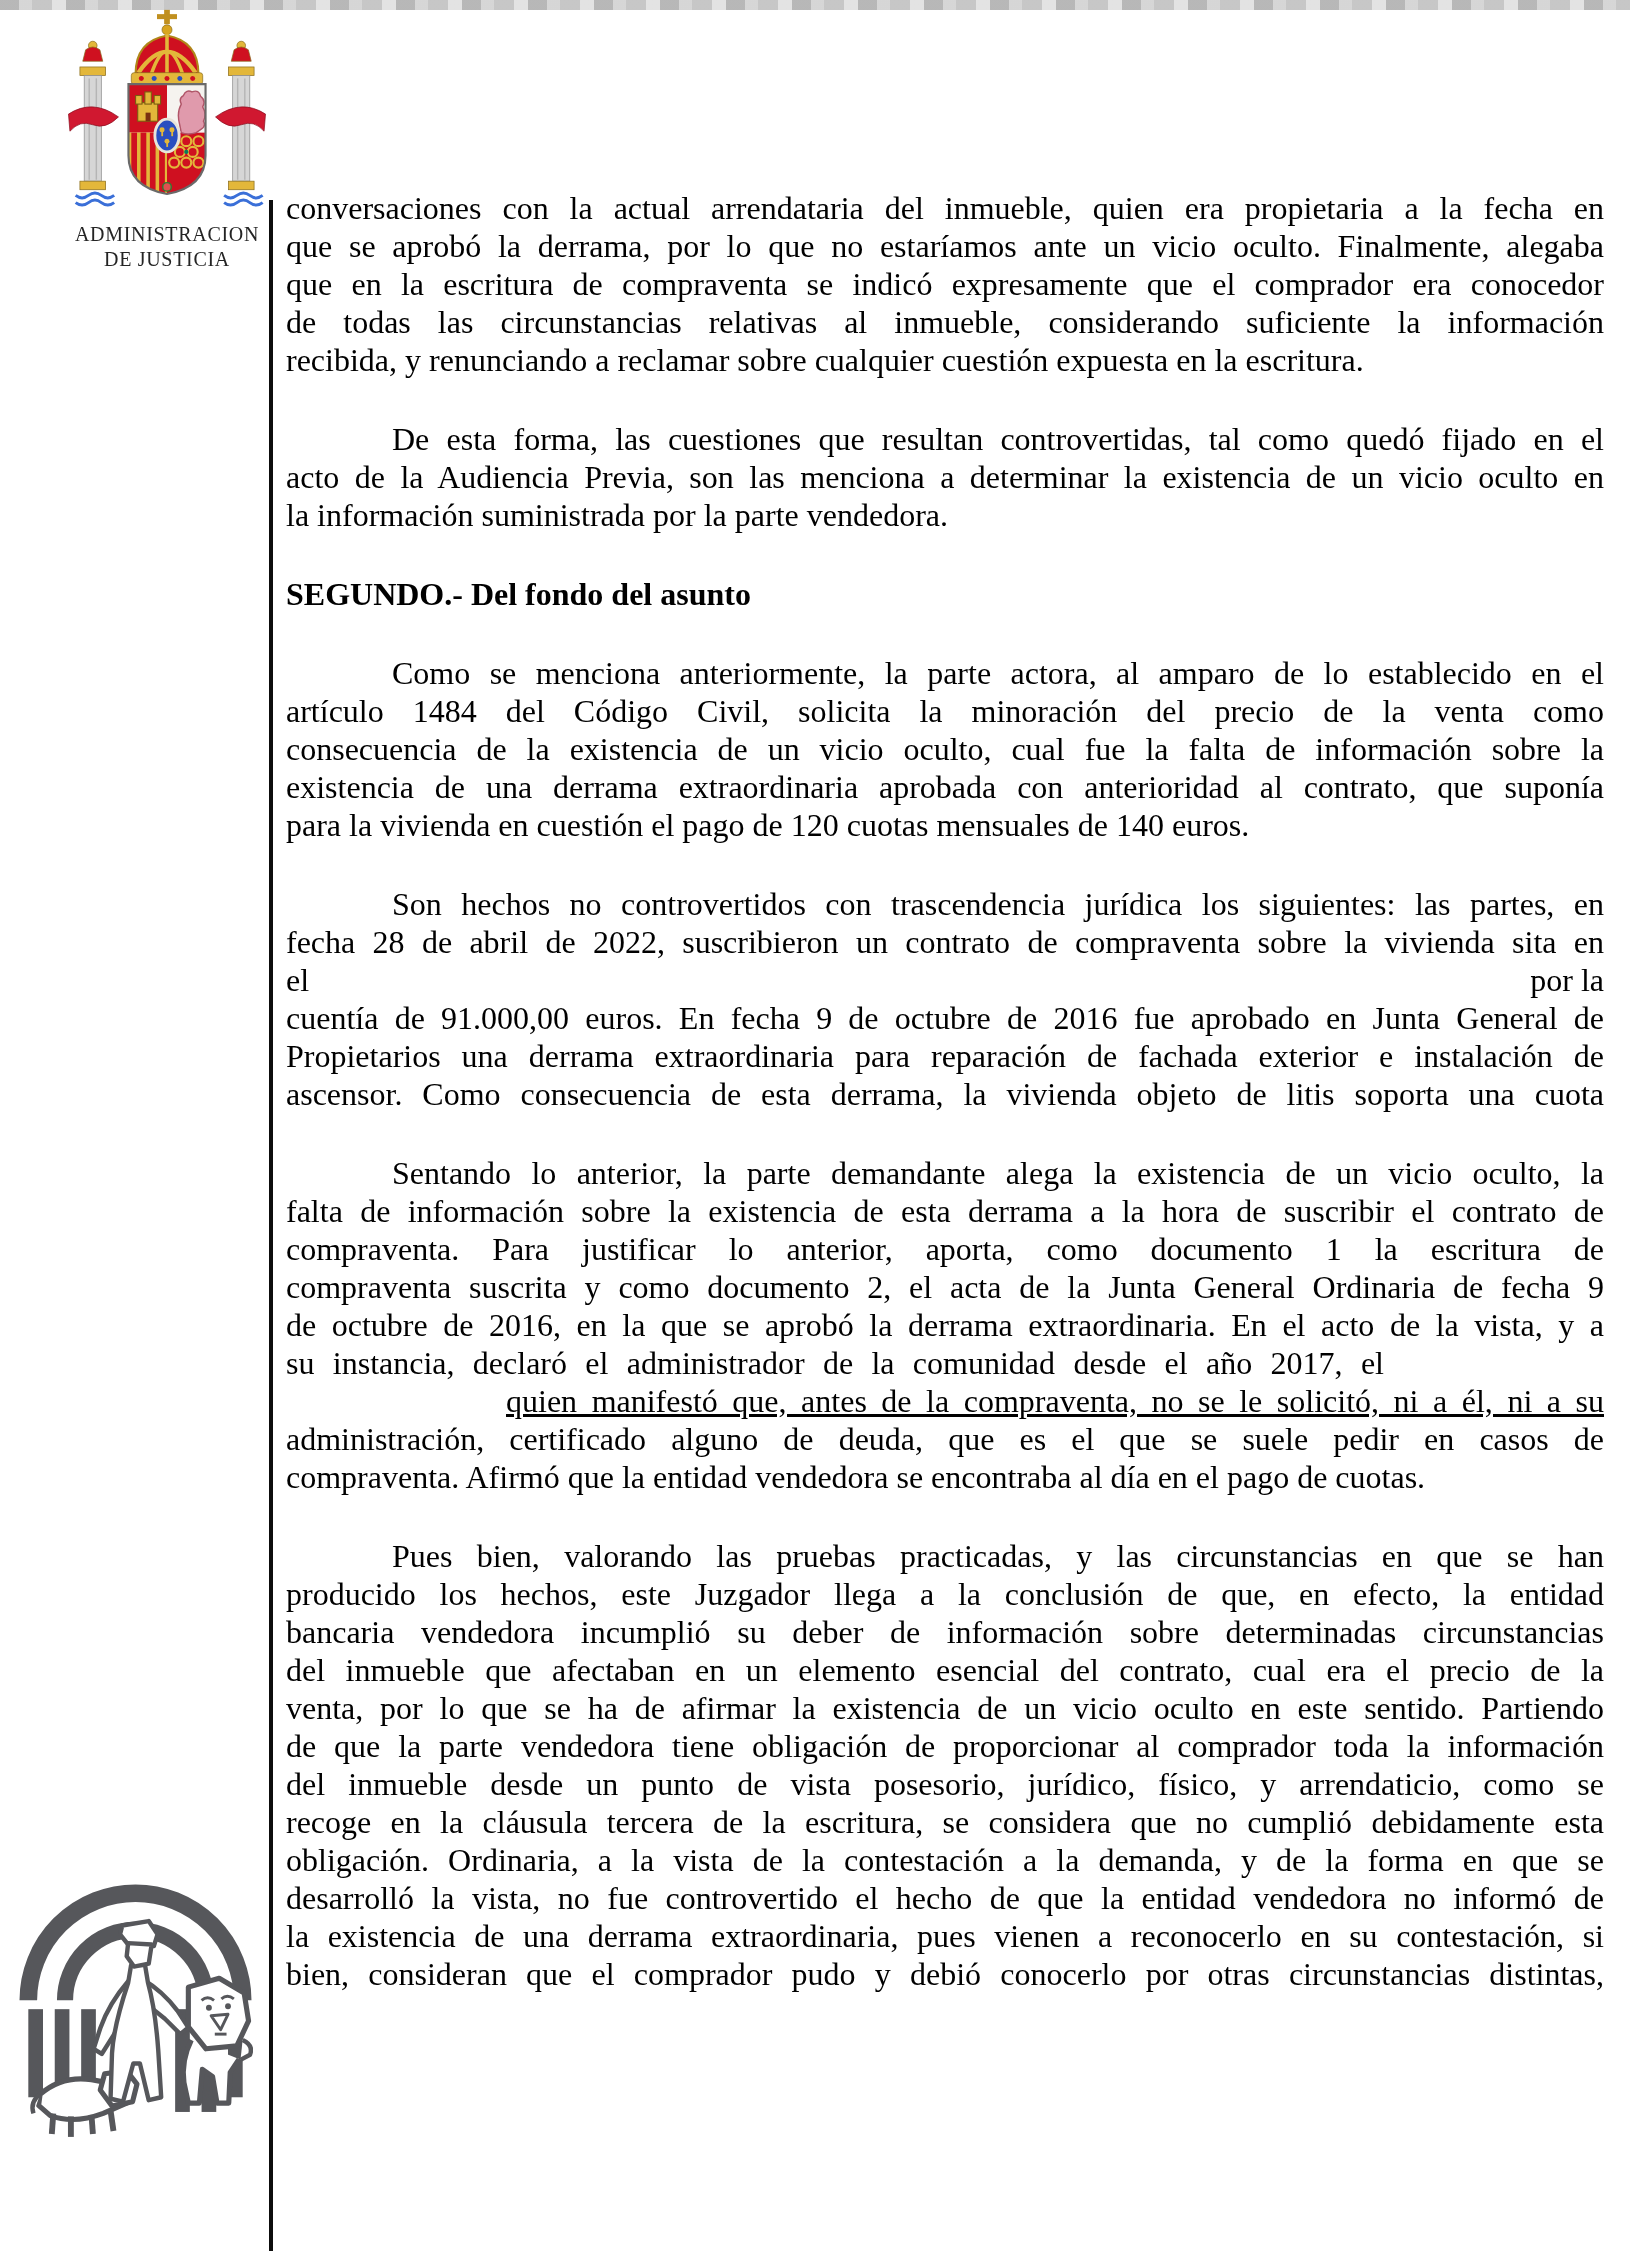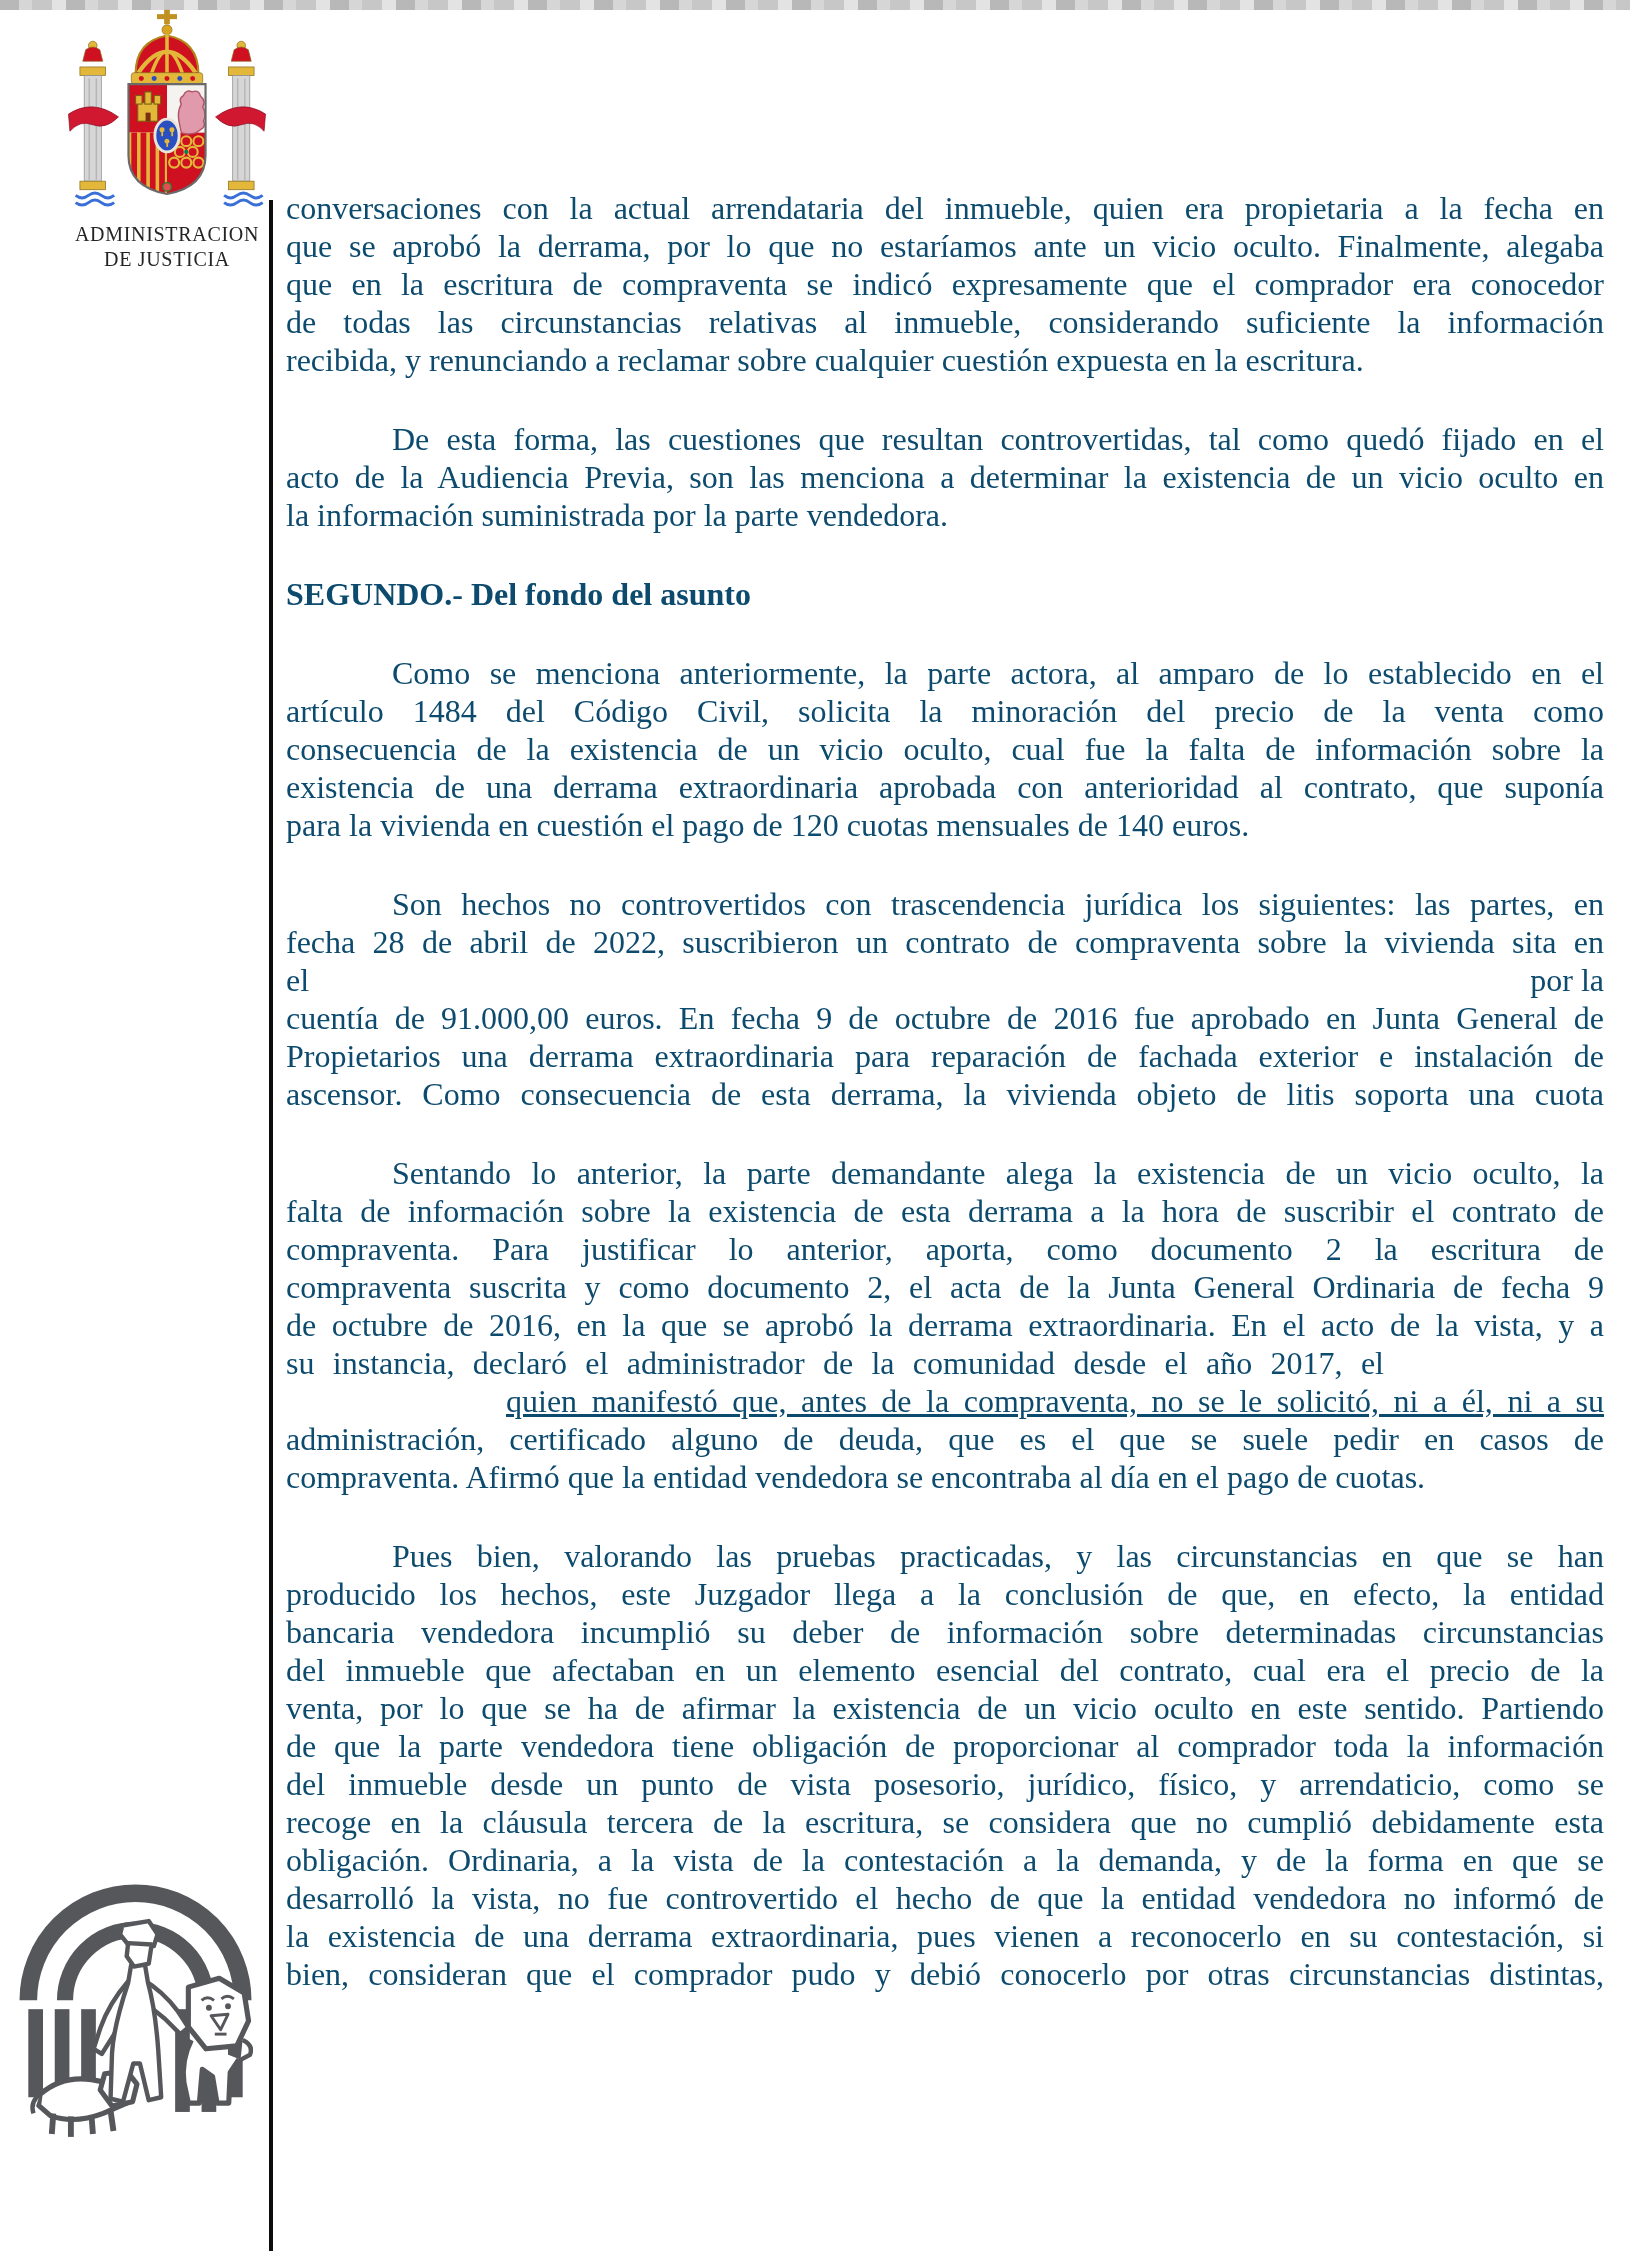--- a/index.html
+++ b/index.html
@@ -21,21 +21,21 @@
     background:#0d0d0d;
   }
   .crest{position:absolute;left:35px;top:7.3px;width:200px;text-align:center;margin-left:32px;}
   .crest-caption{
     margin-top:4.4px;
     font-size:20px;line-height:25px;letter-spacing:0.7px;
     color:#242424;
   }
   .doc{
     position:absolute;left:286px;top:189px;width:1318px;
-    font-size:32px;line-height:38px;color:#0c4a6e;
+    font-size:32px;line-height:38px;color:#000000;
   }
   .block{margin-top:41px;}
   .block:first-child{margin-top:0;}
   .block.heading{font-weight:bold;}
   .line{text-align:left;white-space:normal;}
   .line.j{text-align:justify;text-align-last:justify;}
   .line.indent{text-indent:106px;}
   .line.tail-gap{padding-right:220px;}
   .line.lead-gap{padding-left:220px;text-decoration:underline;}
   .line.split{display:flex;justify-content:space-between;text-align:left;gap:44px;}
@@ -176,21 +176,21 @@
         <span>el</span>
         <span>por la</span>
       </div>
       <div class="line j">cuentía de 91.000,00 euros. En fecha 9 de octubre de 2016 fue aprobado en Junta General de</div>
       <div class="line j">Propietarios una derrama extraordinaria para reparación de fachada exterior e instalación de</div>
       <div class="line j">ascensor. Como consecuencia de esta derrama, la vivienda objeto de litis soporta una cuota</div>
     </div>
     <div class="block">
       <div class="line j indent">Sentando lo anterior, la parte demandante alega la existencia de un vicio oculto, la</div>
       <div class="line j">falta de información sobre la existencia de esta derrama a la hora de suscribir el contrato de</div>
-      <div class="line j">compraventa. Para justificar lo anterior, aporta, como documento 2 la escritura de</div>
+      <div class="line j">compraventa. Para justificar lo anterior, aporta, como documento 1 la escritura de</div>
       <div class="line j">compraventa suscrita y como documento 2, el acta de la Junta General Ordinaria de fecha 9</div>
       <div class="line j">de octubre de 2016, en la que se aprobó la derrama extraordinaria. En el acto de la vista, y a</div>
       <div class="line j tail-gap">su instancia, declaró el administrador de la comunidad desde el año 2017, el</div>
       <div class="line j lead-gap">quien manifestó que, antes de la compraventa, no se le solicitó, ni a él, ni a su</div>
       <div class="line j">administración, certificado alguno de deuda, que es el que se suele pedir en casos de</div>
       <div class="line">compraventa. Afirmó que la entidad vendedora se encontraba al día en el pago de cuotas.</div>
     </div>
     <div class="block">
       <div class="line j indent">Pues bien, valorando las pruebas practicadas, y las circunstancias en que se han</div>
       <div class="line j">producido los hechos, este Juzgador llega a la conclusión de que, en efecto, la entidad</div>

